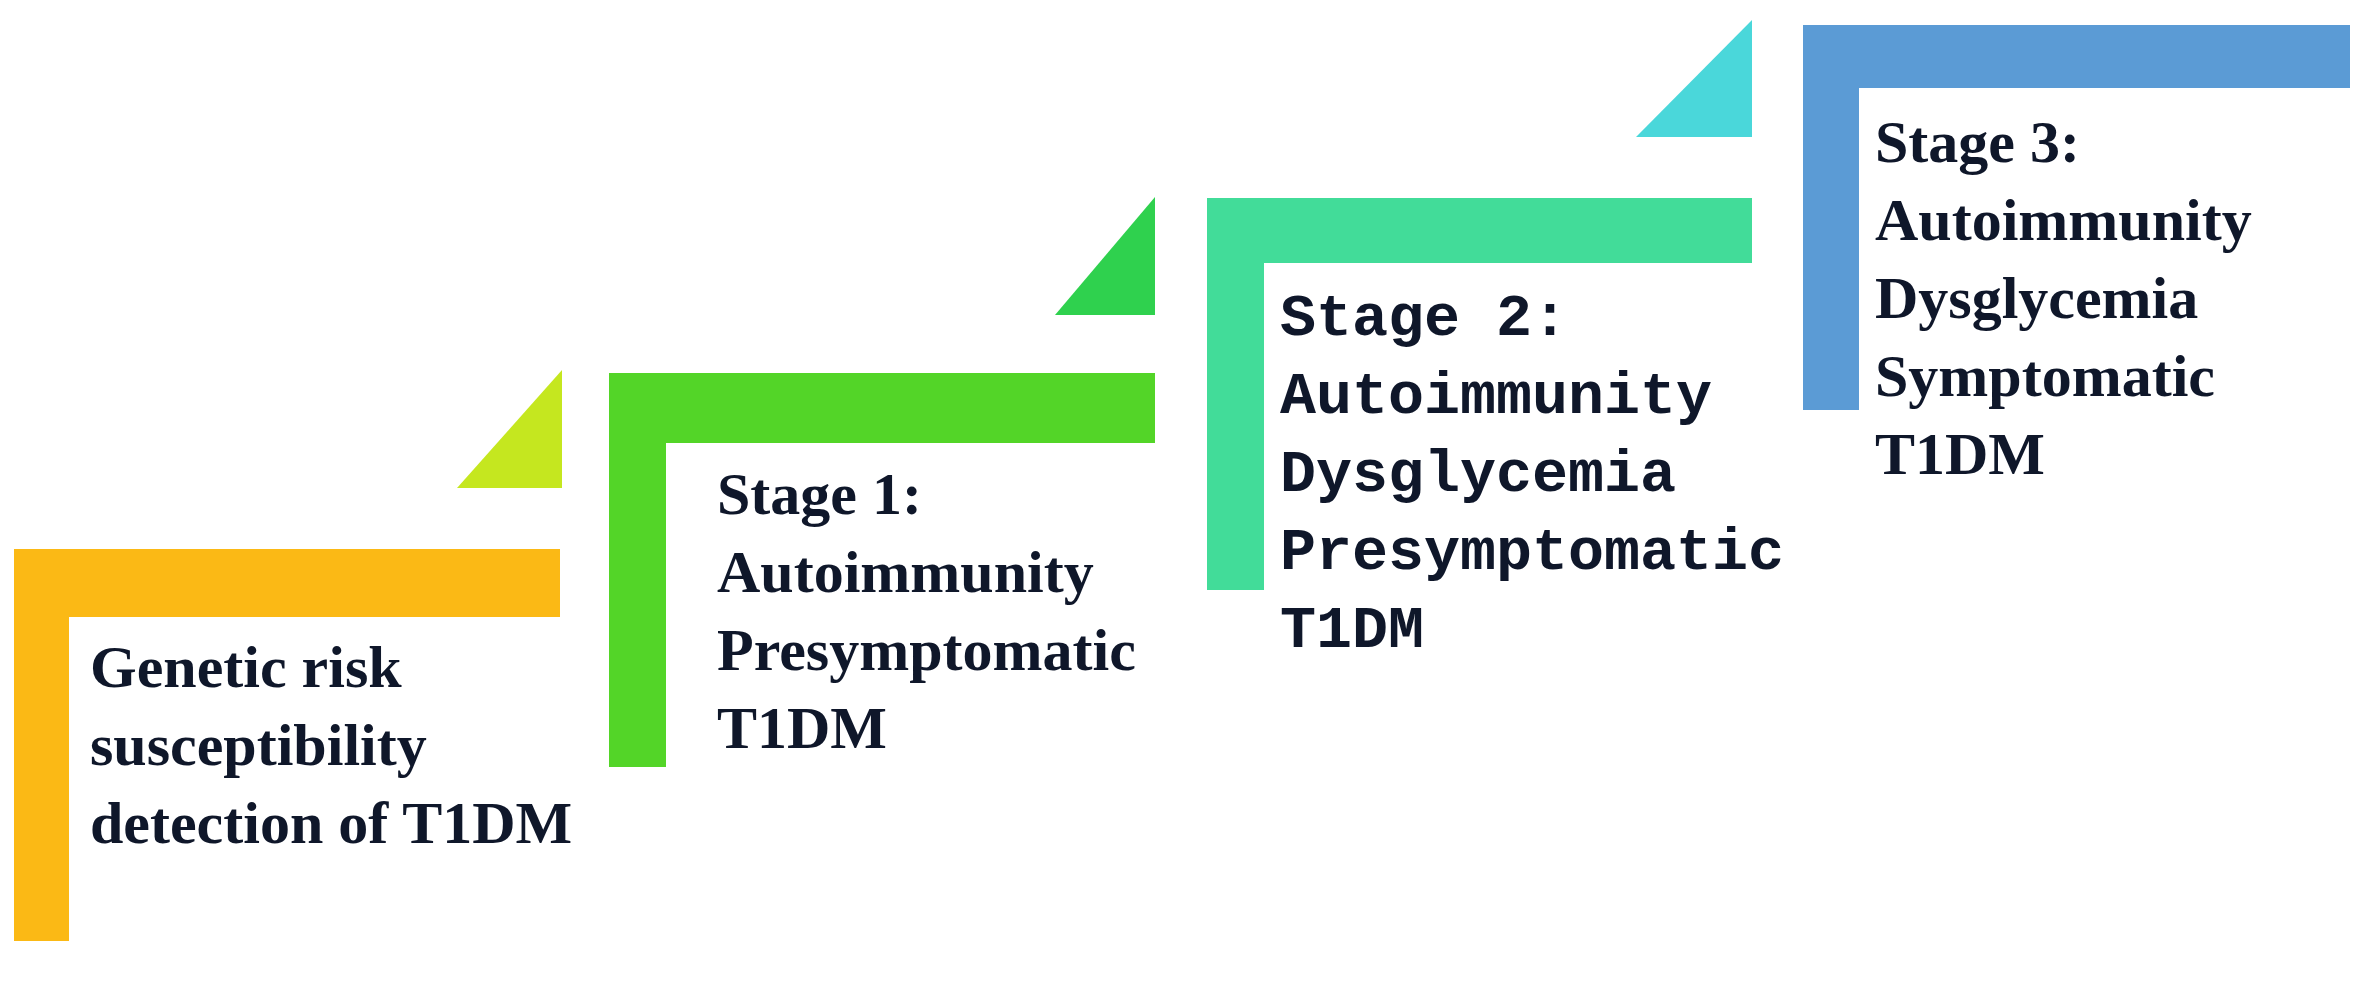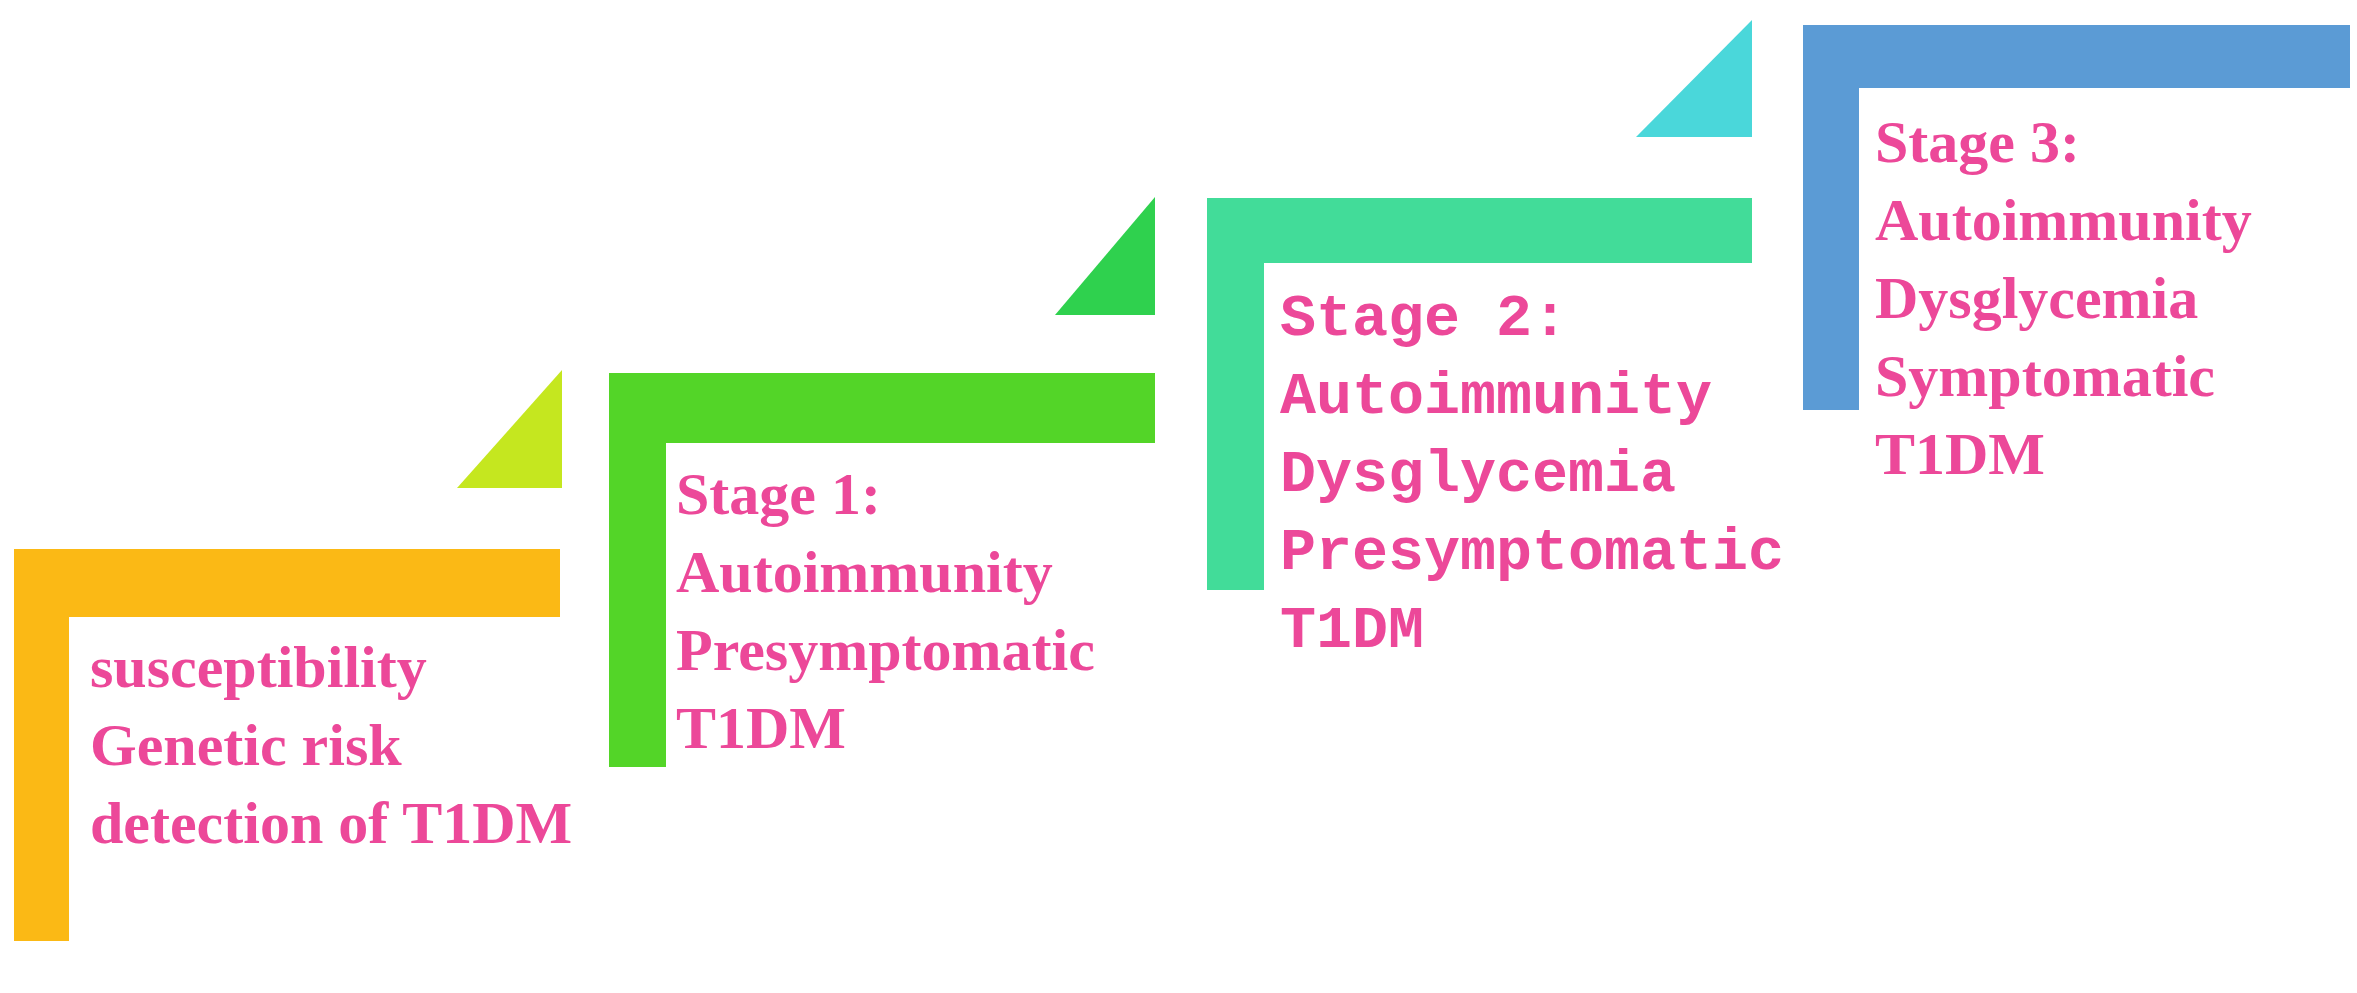--- a/index.html
+++ b/index.html
@@ -18,33 +18,33 @@
   .bar { position: absolute; }
   .tri {
     position: absolute;
     clip-path: polygon(0% 100%, 100% 100%, 100% 0%);
   }
   .steptext {
     position: absolute;
     font-size: 60px;
     line-height: 78px;
     white-space: nowrap;
-    color: #ec4899;
+    color: #0f172a;
   }
 
   
   .s1-bar-top  { left: 14px;   top: 549px; width: 546px; height: 68px; }
   .s1-bar-left { left: 14px;   top: 549px; width: 55px;  height: 392px; }
   .s1-text     { left: 90px;   top: 628px; }
 
   
   .s2-tri      { left: 457px;  top: 370px; width: 105px; height: 118px; }
   .s2-bar-top  { left: 609px;  top: 373px; width: 546px; height: 70px; }
   .s2-bar-left { left: 609px;  top: 373px; width: 57px;  height: 394px; }
-  .s2-text     { left: 676px;  top: 455px; }
+  .s2-text     { left: 717px;  top: 455px; }
 
   
   .s3-tri      { left: 1055px; top: 197px; width: 100px; height: 118px; }
   .s3-bar-top  { left: 1207px; top: 198px; width: 545px; height: 65px; }
   .s3-bar-left { left: 1207px; top: 198px; width: 57px;  height: 392px; }
   .s3-text     { left: 1280px; top: 280px; font-family: Liberation Mono, monospace; }
 
   
   .s4-tri      { left: 1636px; top: 20px;  width: 116px; height: 117px; }
   .s4-bar-top  { left: 1803px; top: 25px;  width: 547px; height: 63px; }
@@ -53,22 +53,22 @@
 </style>
 </head>
 <body>
 
 <div class="canvas" style="background-color: rgb(255, 255, 255); color: rgb(0, 0, 0);">
 
   <div>
     <div class="bar s1-bar-top" style="background-color: rgb(251, 185, 21);"></div>
     <div class="bar s1-bar-left" style="background-color: rgb(251, 185, 21);"></div>
     <div class="steptext s1-text">
+      <div>Genetic risk</div>
       <div>susceptibility</div>
-      <div>Genetic risk</div>
       <div>detection of T1DM</div>
     </div>
   </div>
 
   <div>
     <div class="tri s2-tri" style="background-color: rgb(197, 231, 31);"></div>
     <div class="bar s2-bar-top" style="background-color: rgb(83, 213, 40);"></div>
     <div class="bar s2-bar-left" style="background-color: rgb(83, 213, 40);"></div>
     <div class="steptext s2-text">
       <div>Stage 1:</div>

